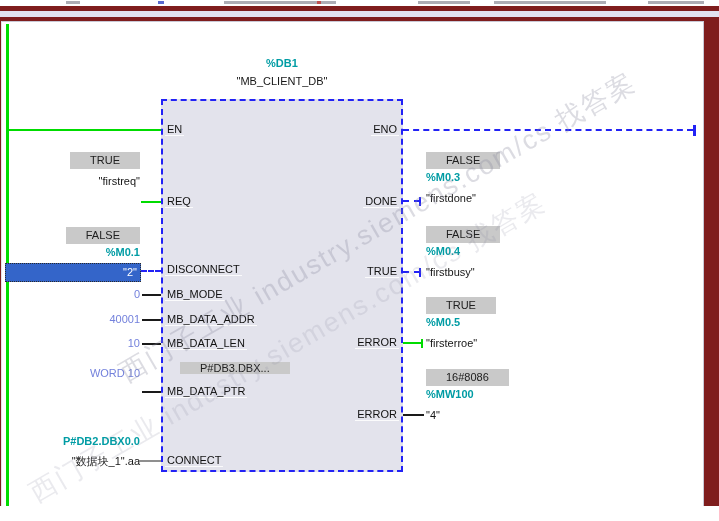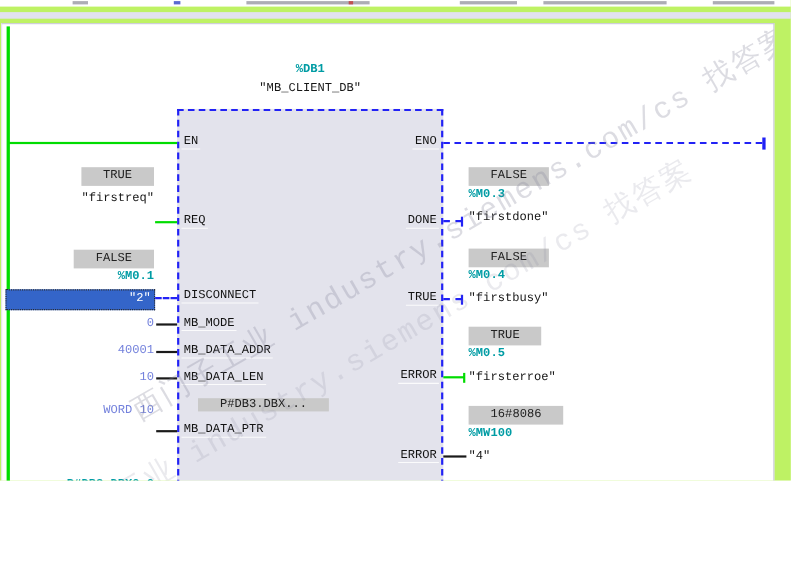--- a/index.html
+++ b/index.html
@@ -1,19 +1,19 @@
 <!DOCTYPE html>
 <html><head>
 <meta charset="utf-8">
 <style>
   html,body{margin:0;padding:0;background:#ffffff;}
   .screen{
-    position:relative;width:719px;height:437px;overflow:hidden;
-    background:#bef264;
-    font-family:Liberation Mono, monospace;
+    position:relative;width:719px;height:506px;overflow:hidden;
+    background:#7f1d1d;
+    font-family:Liberation Sans, sans-serif;
     font-size:11px;color:#161616;
     -webkit-font-smoothing:antialiased;
   }
   
   .toolbar-crop{position:absolute;left:0;top:0;width:719px;height:6px;background:#ffffff;}
   .frag{position:absolute;top:1px;height:3px;background:#adadb5;display:block;}
   .frag.blue{background:#5a6ad0;}
   .frag.red{background:#c05050;}
   .lavender-bar{position:absolute;left:0;top:11px;width:719px;height:6px;background:#e2e2ef;}
   

